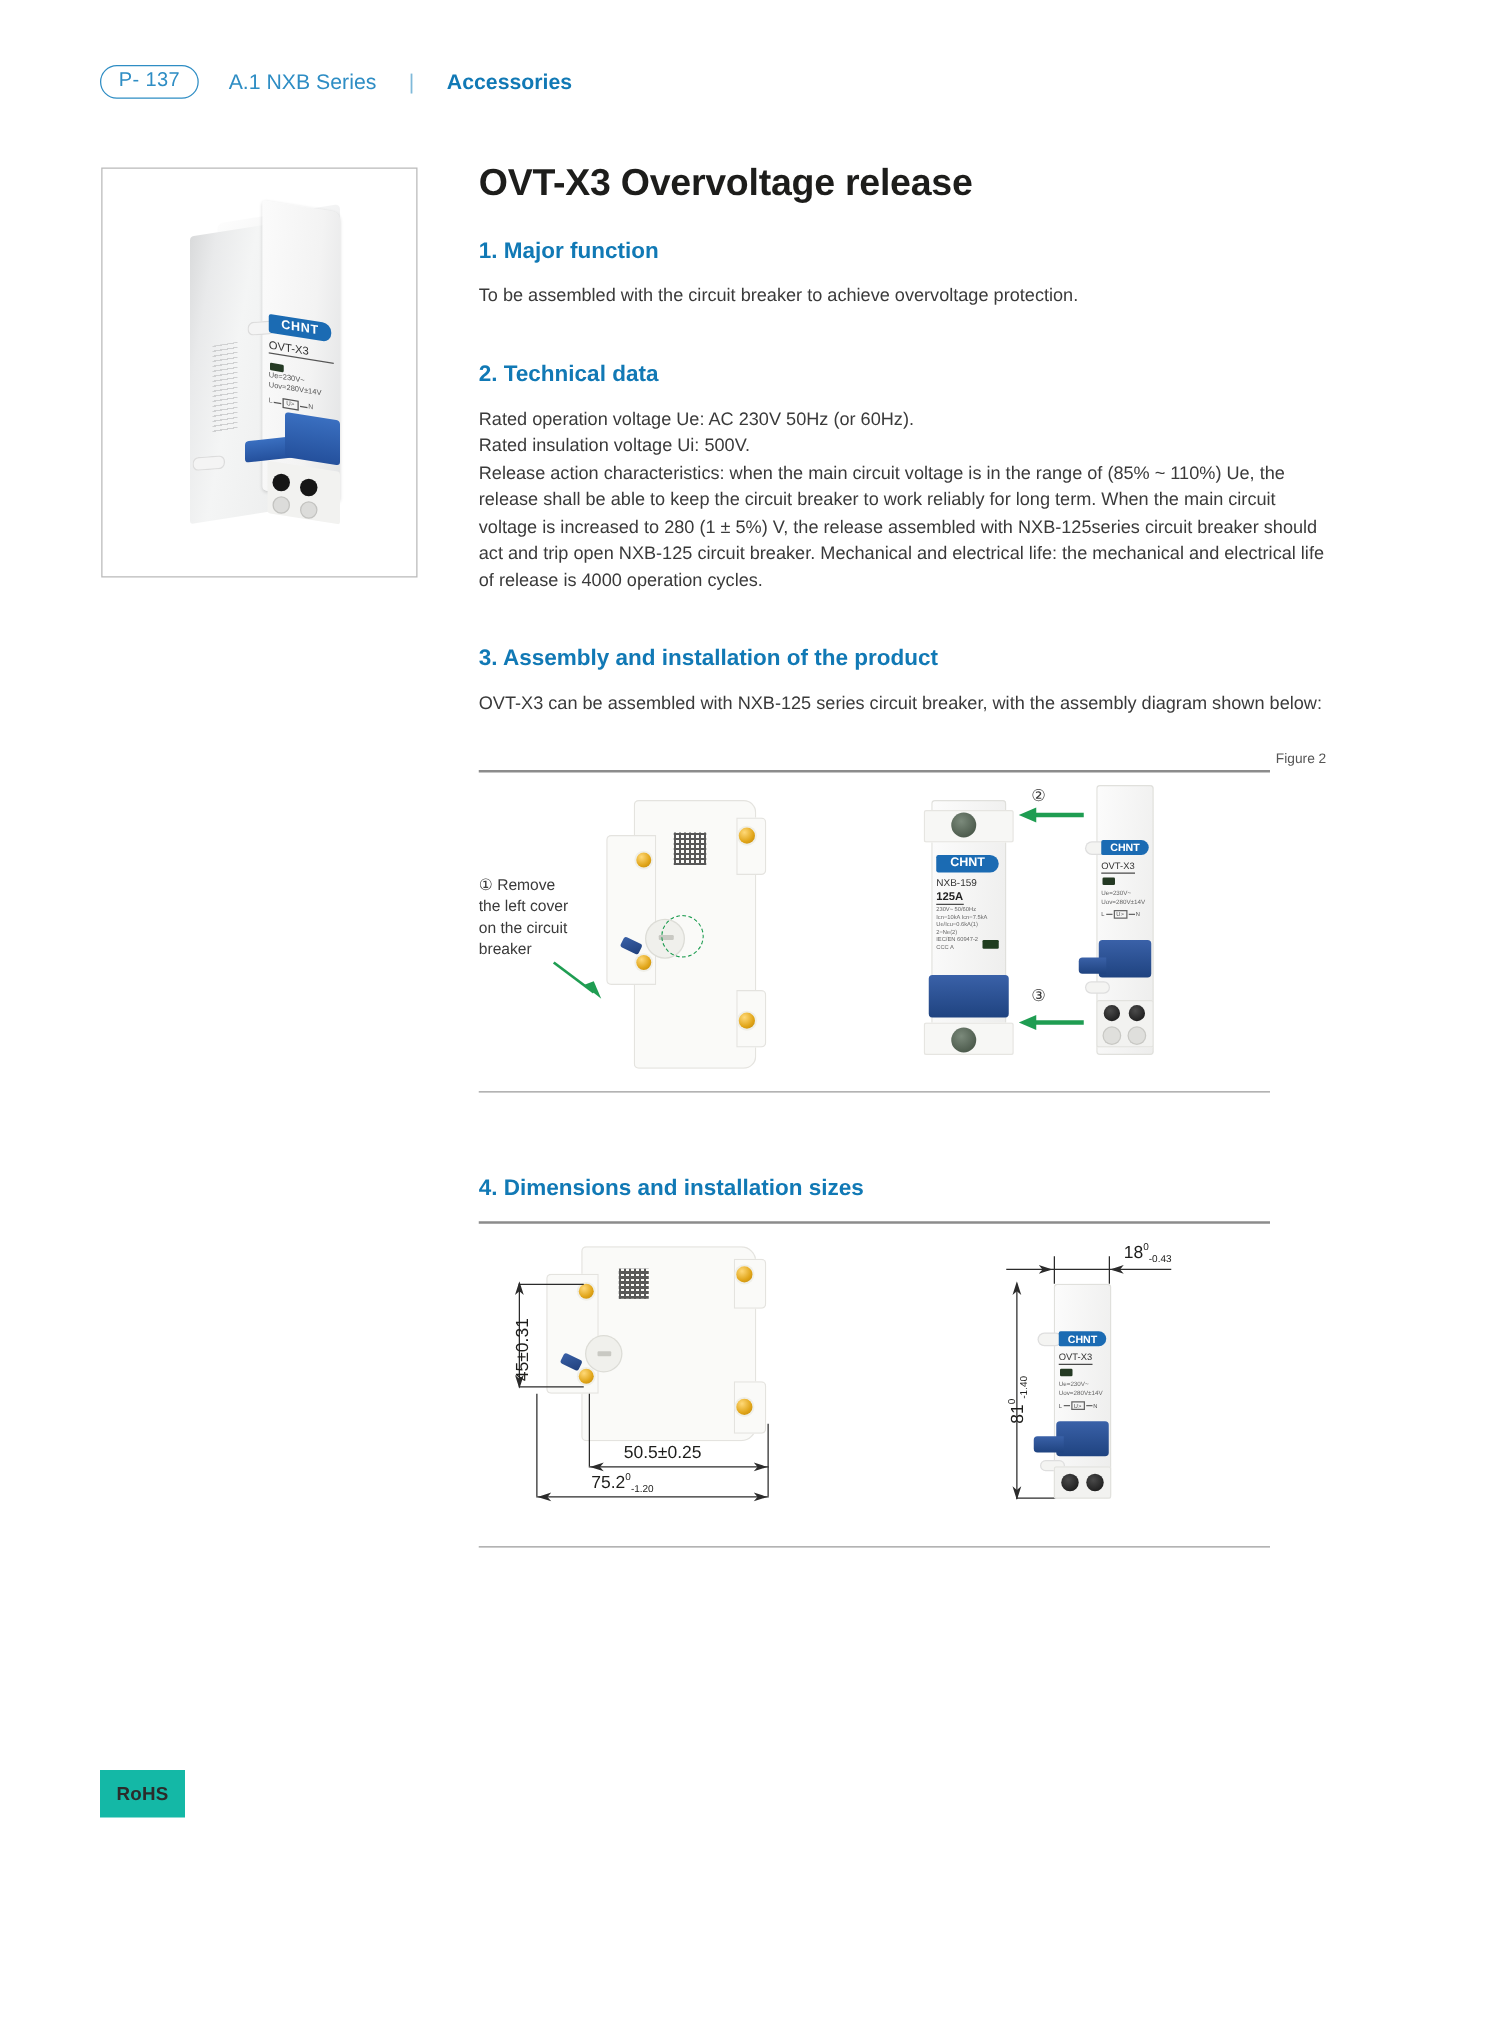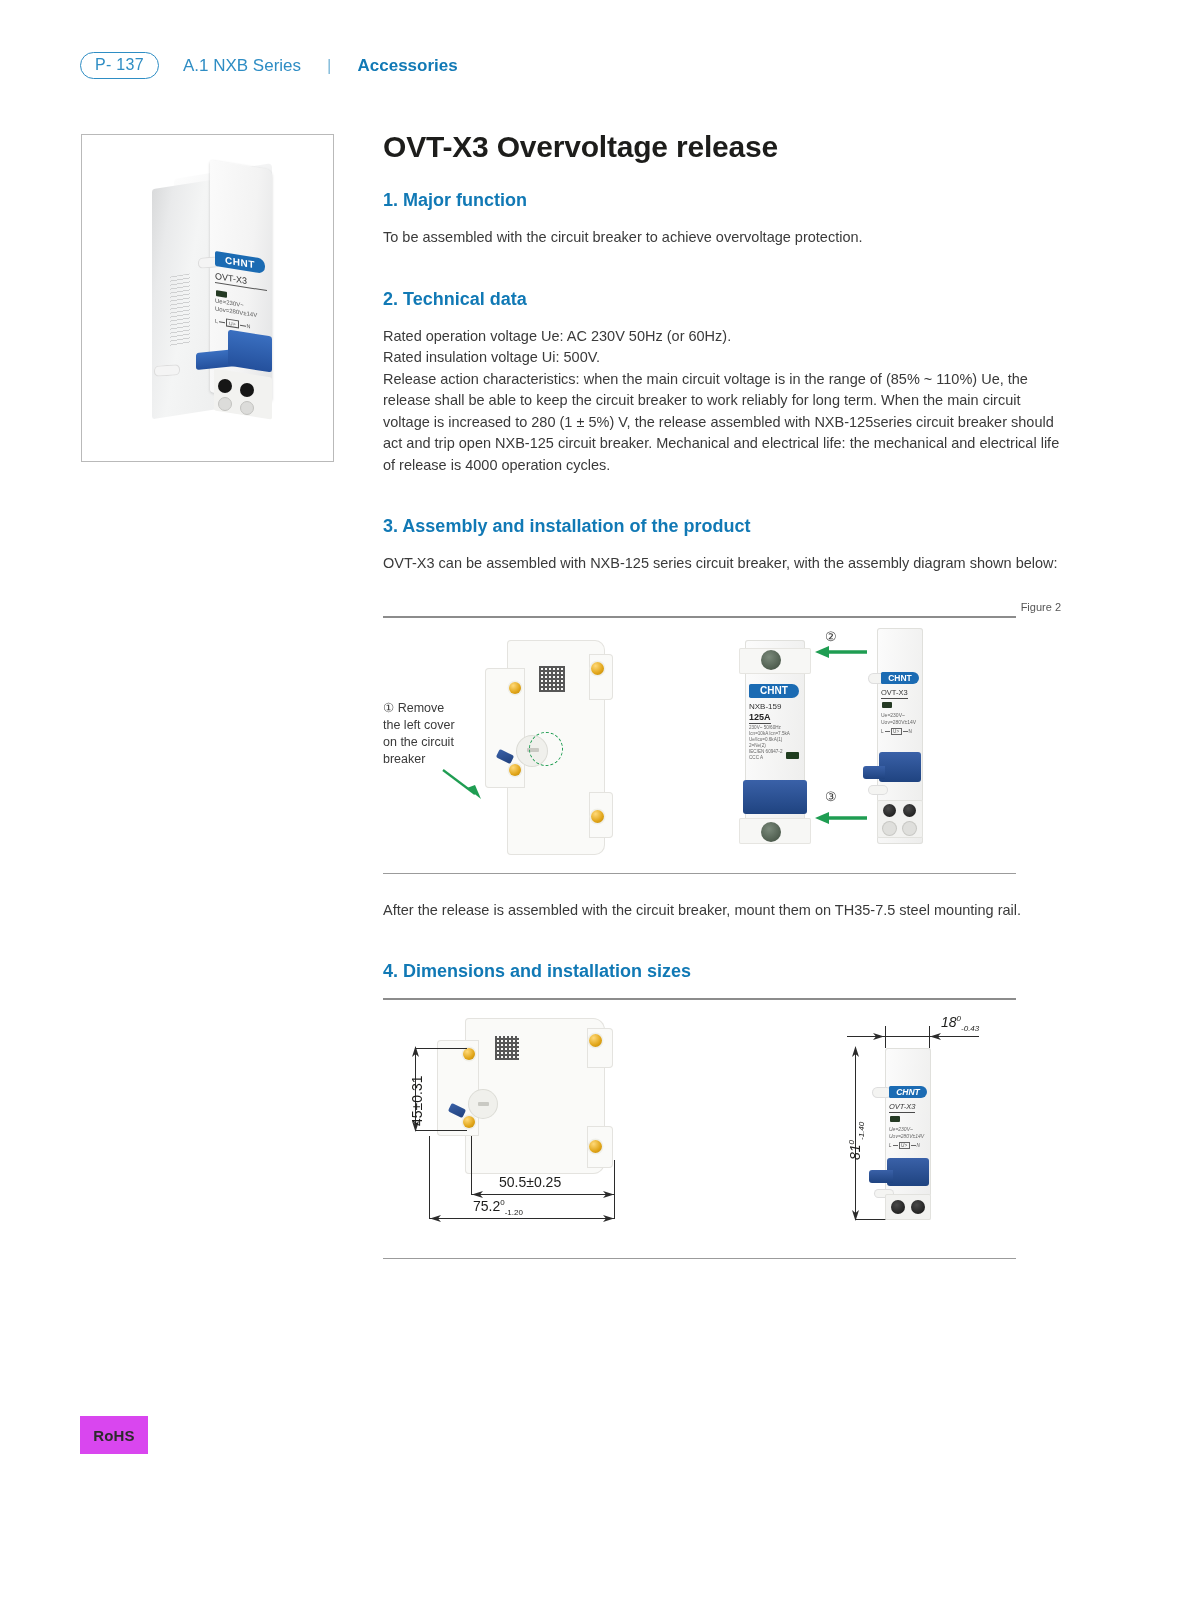--- a/index.html
+++ b/index.html
@@ -156,21 +156,21 @@
 
   
   .fv { position:absolute; }
   .fv-case { background:linear-gradient(95deg,#fcfcfc,#ededec); box-shadow:0 0 0 1px #e0e0dc inset; }
   .fv-logo { background:#1b6bb3; border-radius:2px 8px 8px 2px; color:#fff; font-weight:bold; text-align:center; }
   .fv-under { border-bottom:1px solid #4a4a4a; }
 
   
   .rohs {
     position:absolute; left:80px; top:1416px; width:68px; height:38px;
-    background:#d946ef; display:flex; align-items:center; justify-content:center;
+    background:#14b8a6; display:flex; align-items:center; justify-content:center;
     color:#2b2b2b; font-size:15px; font-weight:bold; letter-spacing:.2px;
   }
 </style>
 </head>
 <body>
 
 <div class="page-header">
   <span class="page-pill">P- 137</span>
   <span class="crumb-series">A.1 NXB Series</span>
   <span class="crumb-sep">|</span>
@@ -322,21 +322,20 @@
           <div style="position:absolute; left:14px; top:194px; width:13px; height:13px; border-radius:50%; background:#dfdfdc; box-shadow:0 0 0 1px #c8c8c4;"></div>
           <div style="position:absolute; left:34px; top:194px; width:13px; height:13px; border-radius:50%; background:#dfdfdc; box-shadow:0 0 0 1px #c8c8c4;"></div>
         </div>
       </div>
     </div>
 
     <div class="fig-rule thin"></div>
   </div>
 
   <div class="spacer-md"></div>
-  <p class="body-text">After the release is assembled with the circuit breaker, mount them on TH35-7.5 steel mounting rail.</p>
 
   <div class="spacer-lg"></div>
 
   <h2 class="sec">4. Dimensions and installation sizes</h2>
 
   <div class="figure-block">
     <div class="fig-rule"></div>
 
     <div class="fig-area" style="height:258px;">
 
@@ -381,21 +380,21 @@
         <div class="dim-line" style="left:183px; top:176px; width:1px; height:24px;"></div>
         <svg style="position:absolute; left:-1px; top:195px;" width="12" height="11" viewBox="0 0 12 11">
             <path d="M0 5.5 L11 9 L8 5.5 L11 2 Z" fill="#2b2b2b"></path>
           </svg>
         <svg style="position:absolute; left:171px; top:195px;" width="12" height="11" viewBox="0 0 12 11">
             <path d="M12 5.5 L1 2 L4 5.5 L1 9 Z" fill="#2b2b2b"></path>
           </svg>
         <div class="dim-text" style="left:42px; top:180px;"><span>75.2</span><sup>0</sup><sub>-1.20</sub></div>
       </div>
 
-      <div class="side-view" style="left:442px; top:12px; width:200px; height:215px;font-style:italic;">
+      <div class="side-view" style="left:400px; top:12px; width:200px; height:215px;">
 
         <div class="dim-line" style="left:22px; top:24px; width:132px; height:1px;"></div>
         <div class="dim-line" style="left:60px; top:14px; width:1px; height:22px;"></div>
         <div class="dim-line" style="left:104px; top:14px; width:1px; height:22px;"></div>
         <svg style="position:absolute; left:47px; top:19px;" width="12" height="11" viewBox="0 0 12 11">
             <path d="M12 5.5 L1 2 L4 5.5 L1 9 Z" fill="#2b2b2b"></path>
           </svg>
         <svg style="position:absolute; left:105px; top:19px;" width="12" height="11" viewBox="0 0 12 11">
             <path d="M0 5.5 L11 9 L8 5.5 L11 2 Z" fill="#2b2b2b"></path>
           </svg>

